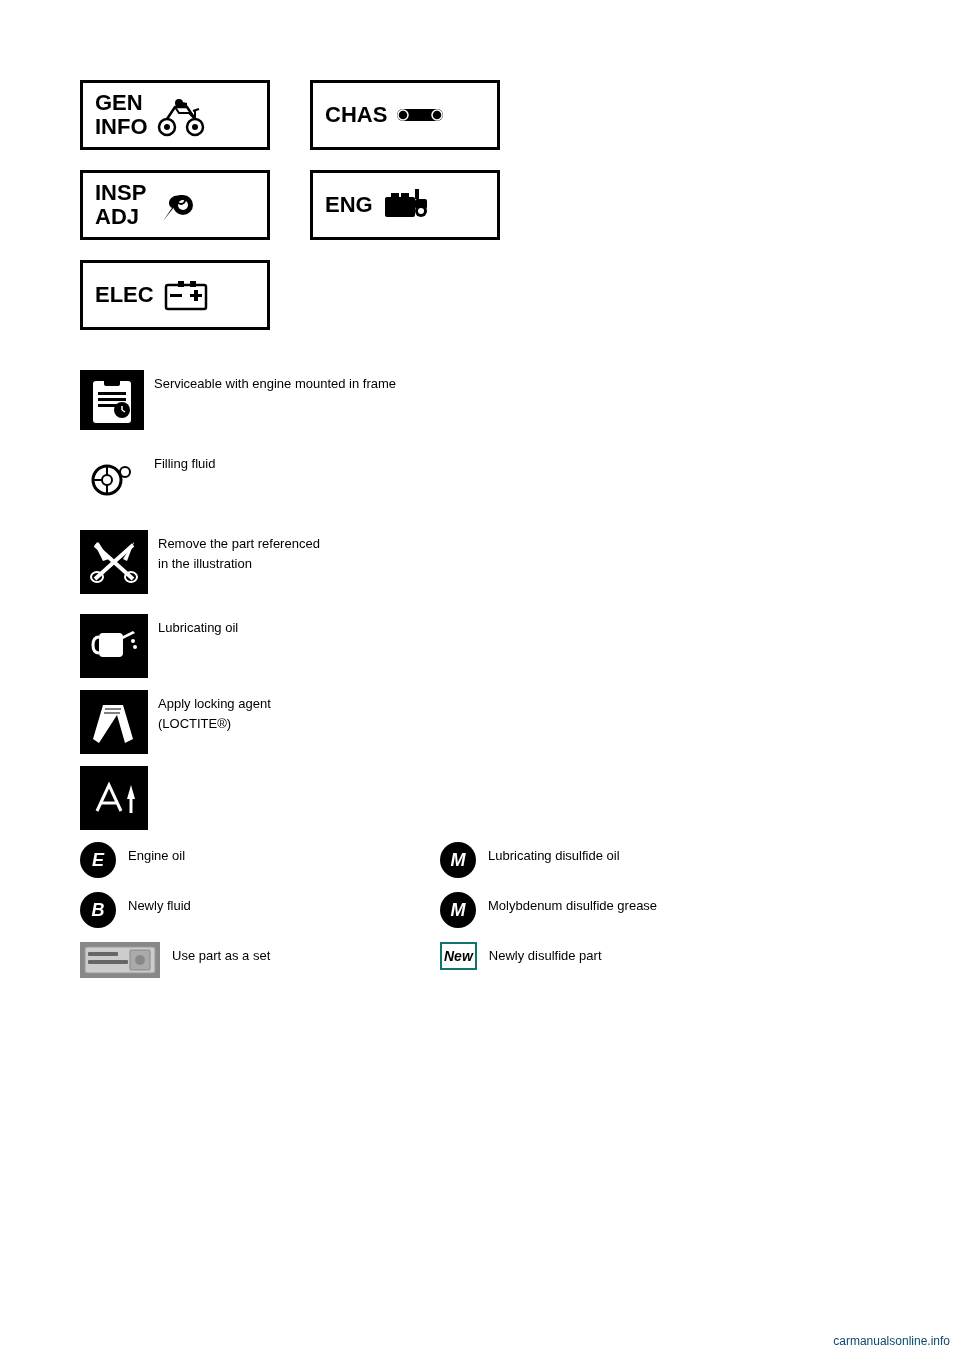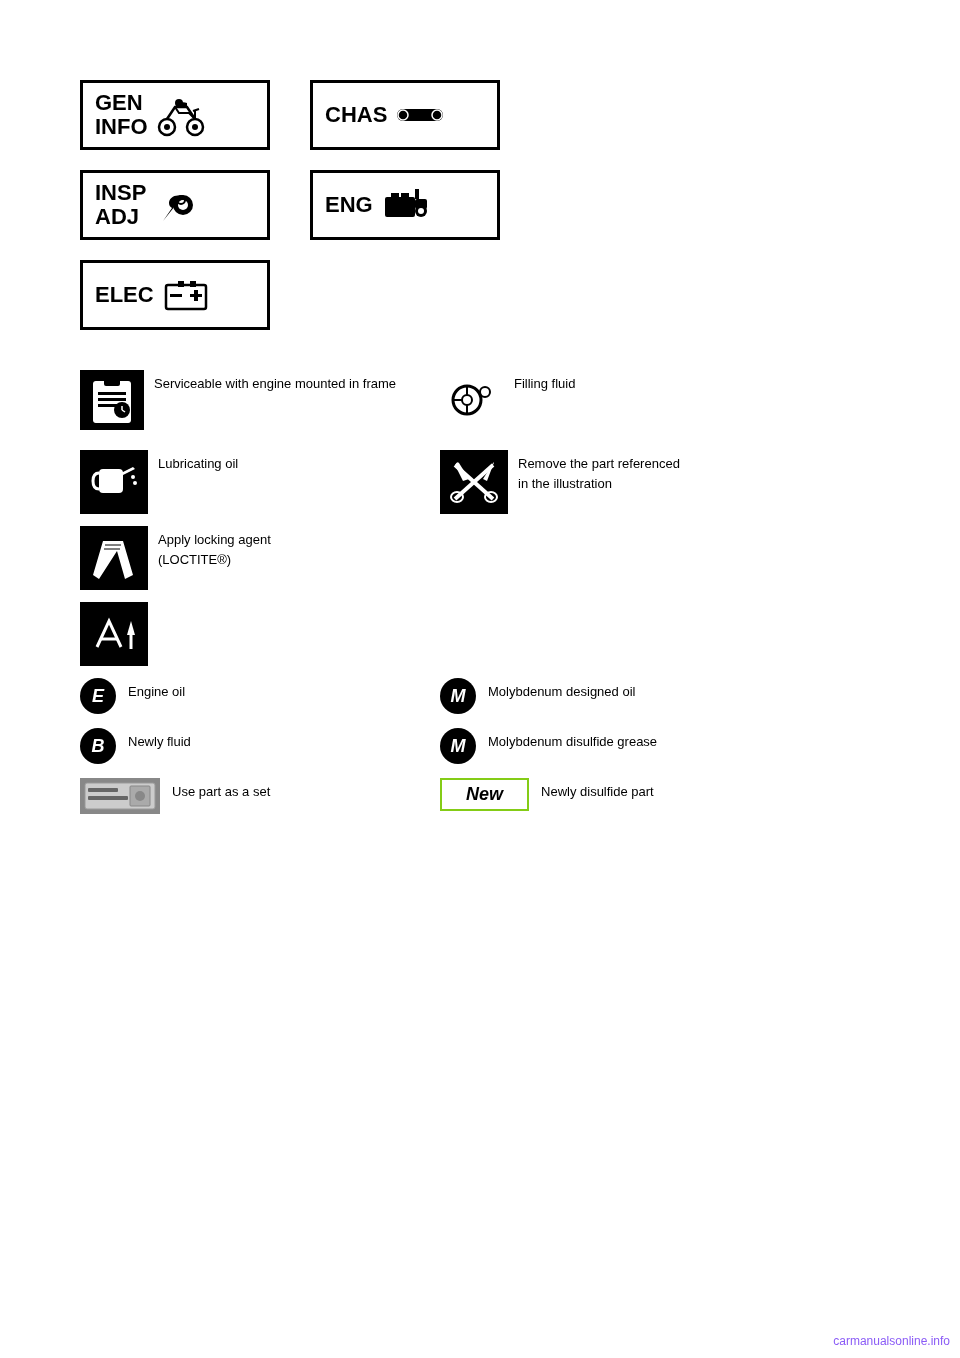--- a/index.html
+++ b/index.html
@@ -56,21 +56,21 @@
       justify-content: center;
       flex-shrink: 0;
     }
 
     
     .symbols-section {
       margin-top: 10px;
     }
     .symbols-row {
       display: flex;
-      flex-direction: row;
+      flex-direction: column;
       gap: 20px;
       margin-bottom: 12px;
     }
     .symbol-entry {
       display: flex;
       flex-direction: row;
       align-items: flex-start;
       gap: 10px;
       width: 340px;
     }
@@ -101,34 +101,34 @@
       align-items: center;
       justify-content: center;
       font-weight: bold;
       font-style: italic;
       font-size: 18px;
       flex-shrink: 0;
     }
 
     
     .new-box {
-      border: 2px solid #84cc16;
-      padding: 4px 24px;
-      font-size: 18px;
+      border: 2px solid #0f766e;
+      padding: 4px 2px;
+      font-size: 14px;
       font-style: italic;
       font-weight: bold;
       display: inline-block;
     }
 
     .watermark {
       position: fixed;
       bottom: 10px;
       right: 10px;
       font-size: 12px;
-      color: #8b5cf6;
+      color: #0c4a6e;
     }
 
     .description-text {
       font-size: 13px;
       color: #000;
       line-height: 1.5;
     }
 
     
     .revised-row {
@@ -286,91 +286,91 @@
           </div>
           <div class="symbol-entry-text description-text">Filling fluid</div>
         </div>
       </div>
 
       <div class="symbols-row">
         <div class="symbol-entry">
           <div class="symbol-entry-icon">
             <svg width="50" height="46" viewBox="0 0 50 46" fill="#fff" xmlns="http://www.w3.org/2000/svg">
 
+              <line x1="6" y1="6" x2="44" y2="40" stroke="#fff" stroke-width="4"></line>
+              <line x1="44" y1="6" x2="6" y2="40" stroke="#fff" stroke-width="4"></line>
+
+              <ellipse cx="8" cy="38" rx="6" ry="5" stroke="#fff" stroke-width="2" fill="none"></ellipse>
+              <ellipse cx="42" cy="38" rx="6" ry="5" stroke="#fff" stroke-width="2" fill="none"></ellipse>
+
+              <path d="M6 6 Q8 2 10 4 L20 20 L14 22 Z" fill="#fff"></path>
+              <path d="M44 6 Q46 2 44 4 L34 20 L38 22 Z" fill="#fff"></path>
+            </svg>
+          </div>
+          <div class="symbol-entry-text description-text">Remove the part referenced<br>in the illustration</div>
+        </div>
+
+        <div class="symbol-entry">
+          <div class="symbol-entry-icon">
+            <svg width="50" height="46" viewBox="0 0 50 46" fill="#fff" xmlns="http://www.w3.org/2000/svg">
+
               <path d="M10 30 L10 14 Q10 10 14 10 L30 10 Q34 10 34 14 L34 30 Q34 34 30 34 L14 34 Q10 34 10 30 Z" fill="#fff"></path>
 
               <path d="M34 16 L46 10 L44 8 L32 14" fill="#fff"></path>
 
               <path d="M10 14 Q4 14 4 22 Q4 30 10 30" stroke="#fff" stroke-width="3" fill="none"></path>
 
               <circle cx="44" cy="18" r="2" fill="#fff"></circle>
               <circle cx="46" cy="24" r="2" fill="#fff"></circle>
             </svg>
           </div>
           <div class="symbol-entry-text description-text">Lubricating oil</div>
         </div>
+      </div>
+
+      <div class="symbols-row">
 
         <div class="symbol-entry">
           <div class="symbol-entry-icon">
             <svg width="50" height="46" viewBox="0 0 50 46" fill="#fff" xmlns="http://www.w3.org/2000/svg">
 
-              <line x1="6" y1="6" x2="44" y2="40" stroke="#fff" stroke-width="4"></line>
-              <line x1="44" y1="6" x2="6" y2="40" stroke="#fff" stroke-width="4"></line>
-
-              <ellipse cx="8" cy="38" rx="6" ry="5" stroke="#fff" stroke-width="2" fill="none"></ellipse>
-              <ellipse cx="42" cy="38" rx="6" ry="5" stroke="#fff" stroke-width="2" fill="none"></ellipse>
-
-              <path d="M6 6 Q8 2 10 4 L20 20 L14 22 Z" fill="#fff"></path>
-              <path d="M44 6 Q46 2 44 4 L34 20 L38 22 Z" fill="#fff"></path>
-            </svg>
-          </div>
-          <div class="symbol-entry-text description-text">Remove the part referenced<br>in the illustration</div>
+              <path d="M14 6 L34 6 L44 40 L36 44 L28 16 L10 44 L4 40 Z" fill="#fff"></path>
+
+              <line x1="16" y1="10" x2="32" y2="10" stroke="#000" stroke-width="1"></line>
+              <line x1="15" y1="14" x2="31" y2="14" stroke="#000" stroke-width="1"></line>
+            </svg>
+          </div>
+          <div class="symbol-entry-text description-text">Apply locking agent<br>(LOCTITE®)</div>
         </div>
       </div>
 
       <div class="symbols-row">
-
         <div class="symbol-entry">
           <div class="symbol-entry-icon">
             <svg width="50" height="46" viewBox="0 0 50 46" fill="#fff" xmlns="http://www.w3.org/2000/svg">
 
-              <path d="M14 6 L34 6 L44 40 L36 44 L28 16 L10 44 L4 40 Z" fill="#fff"></path>
-
-              <line x1="16" y1="10" x2="32" y2="10" stroke="#000" stroke-width="1"></line>
-              <line x1="15" y1="14" x2="31" y2="14" stroke="#000" stroke-width="1"></line>
-            </svg>
-          </div>
-          <div class="symbol-entry-text description-text">Apply locking agent<br>(LOCTITE®)</div>
-        </div>
-      </div>
-
-      <div class="symbols-row">
-        <div class="symbol-entry">
-          <div class="symbol-entry-icon">
-            <svg width="50" height="46" viewBox="0 0 50 46" fill="#fff" xmlns="http://www.w3.org/2000/svg">
-
               <path d="M8 36 L20 10 L32 36" stroke="#fff" stroke-width="3" fill="none"></path>
               <line x1="12" y1="28" x2="28" y2="28" stroke="#fff" stroke-width="3"></line>
 
               <polygon points="42,10 38,24 46,24" fill="#fff"></polygon>
               <line x1="42" y1="24" x2="42" y2="38" stroke="#fff" stroke-width="3"></line>
             </svg>
           </div>
         </div>
 
       </div>
 
       <div class="revised-row" style="margin-top: 10px;">
         <div class="revised-entry">
           <div class="circle-icon">E</div>
           <div class="symbol-entry-text description-text">Engine oil</div>
         </div>
         <div class="revised-entry">
           <div class="circle-icon">M</div>
-          <div class="symbol-entry-text description-text">Molybdenum designed oil</div>
+          <div class="symbol-entry-text description-text">Lubricating disulfide oil</div>
         </div>
       </div>
 
       <div class="revised-row">
         <div class="revised-entry">
           <div class="circle-icon">B</div>
           <div class="symbol-entry-text description-text">Newly fluid</div>
         </div>
         <div class="revised-entry">
           <div class="circle-icon">M</div>

